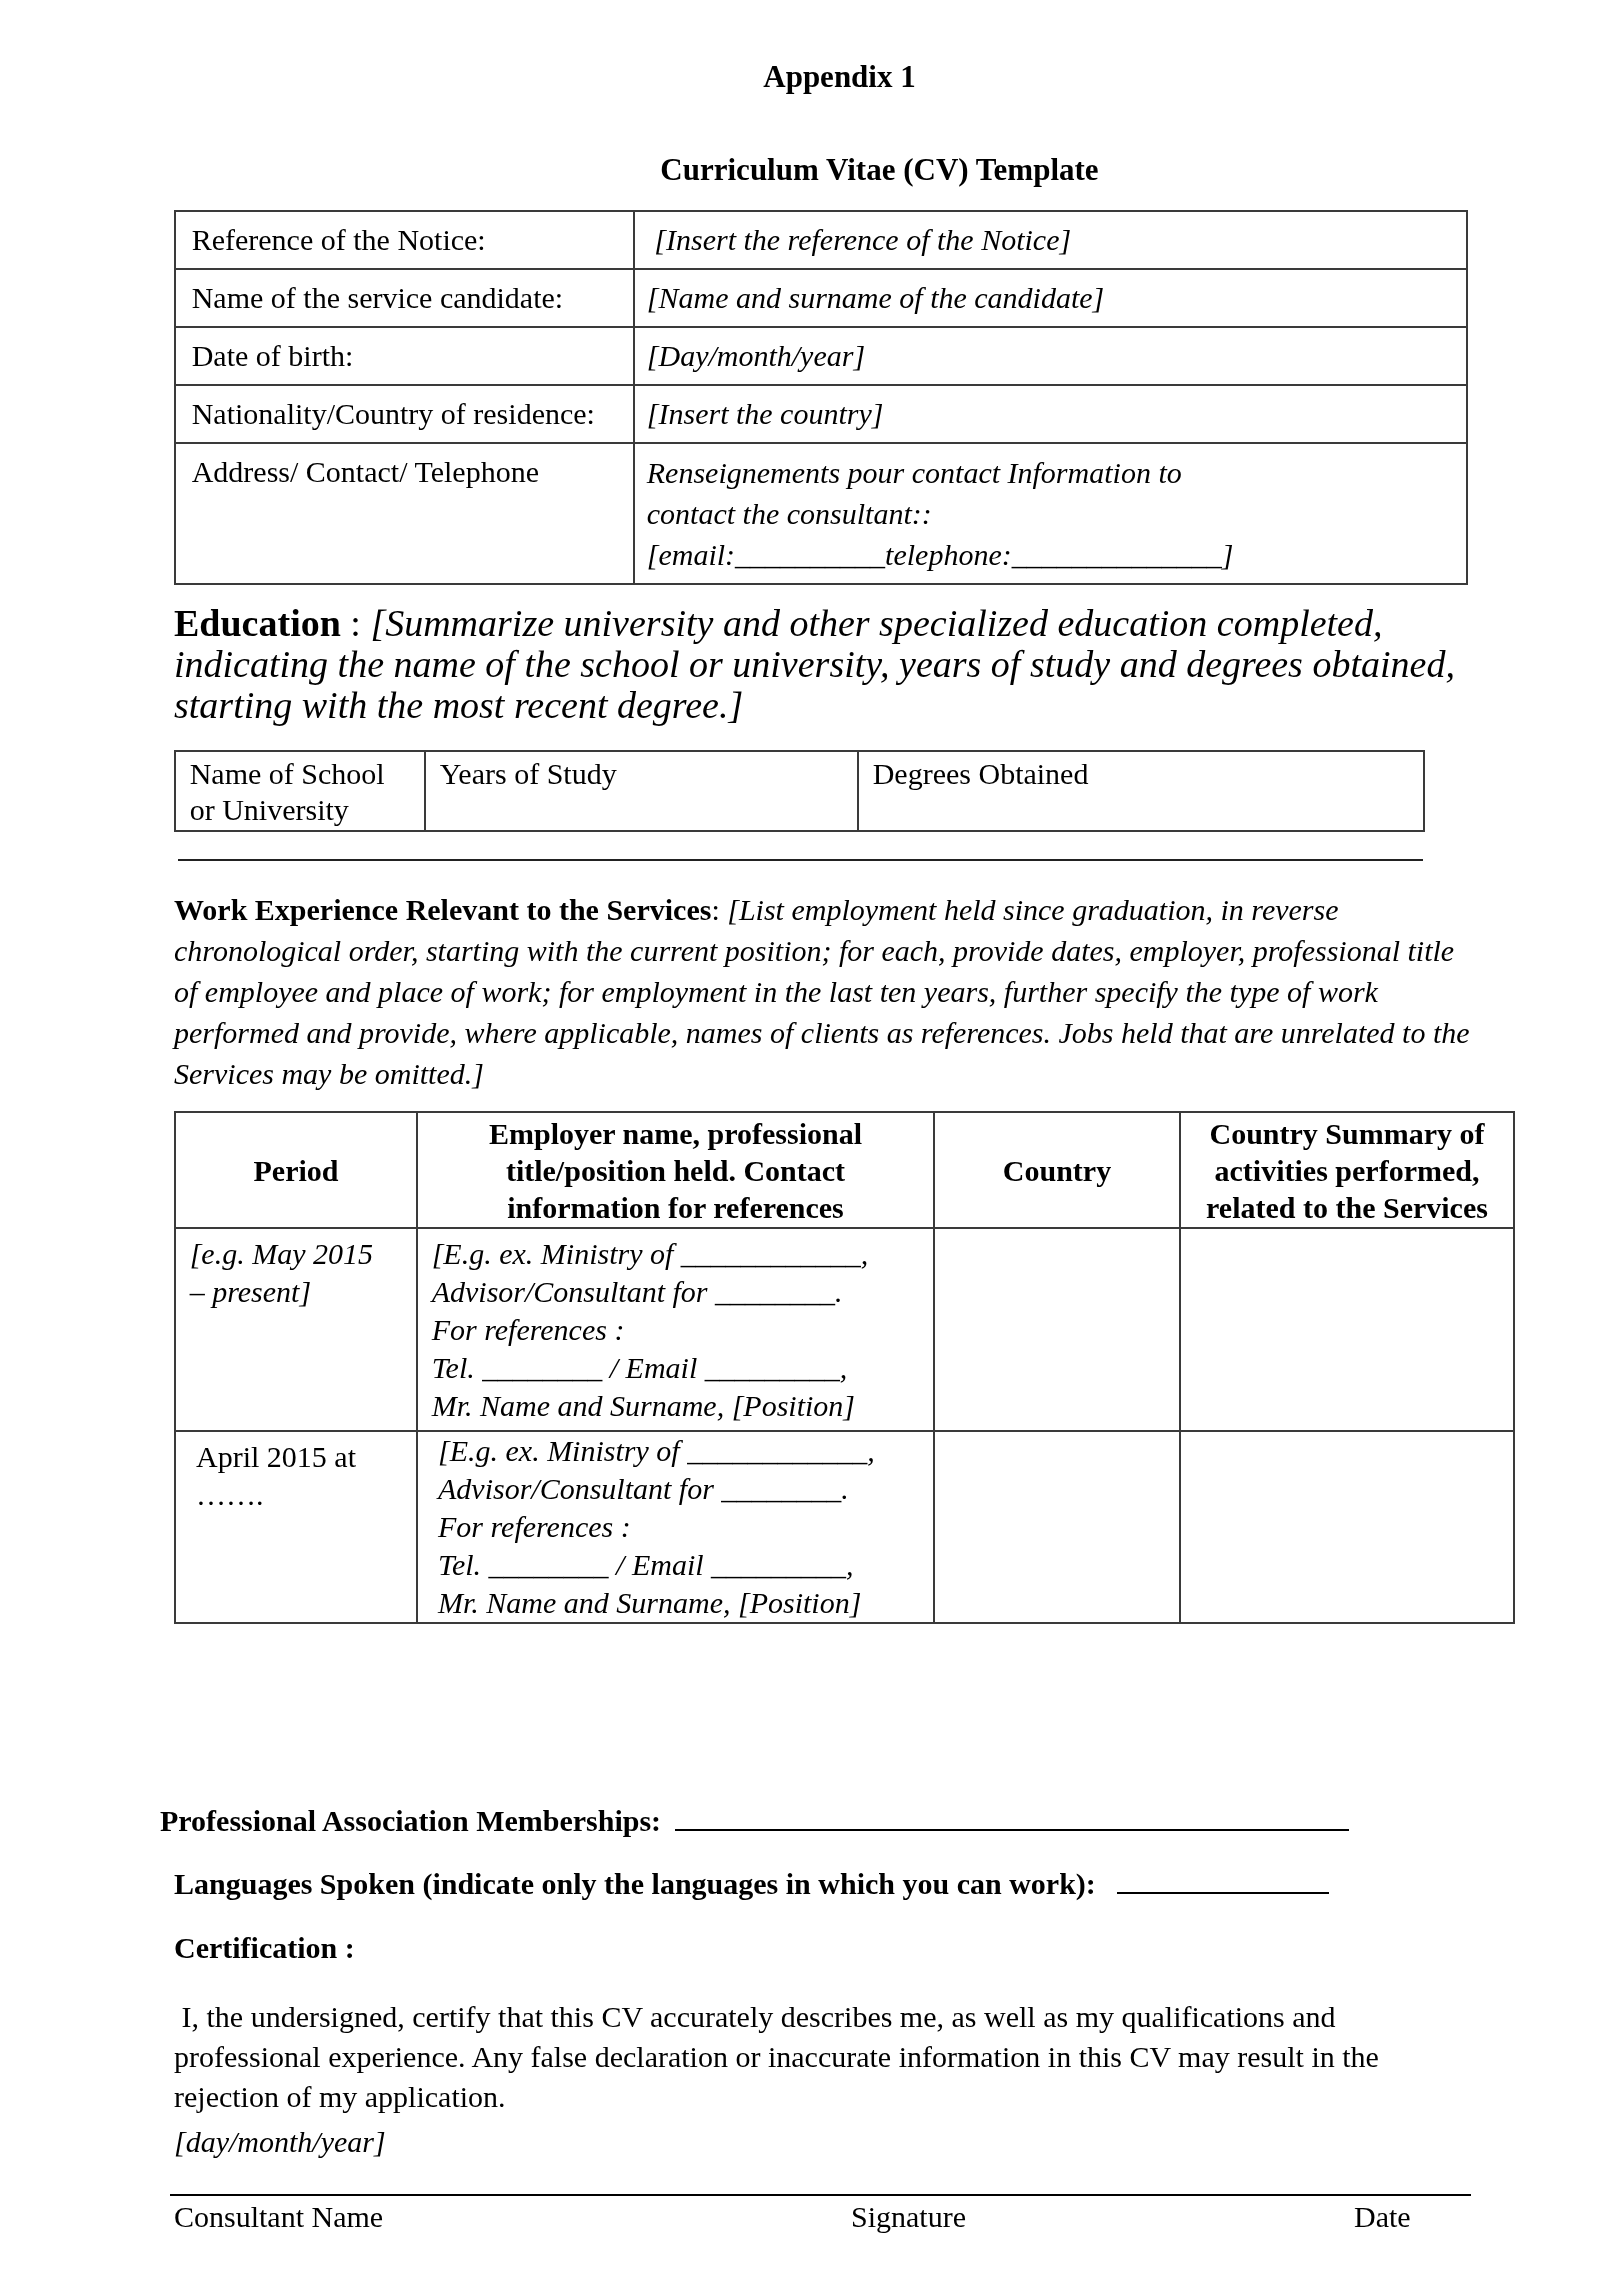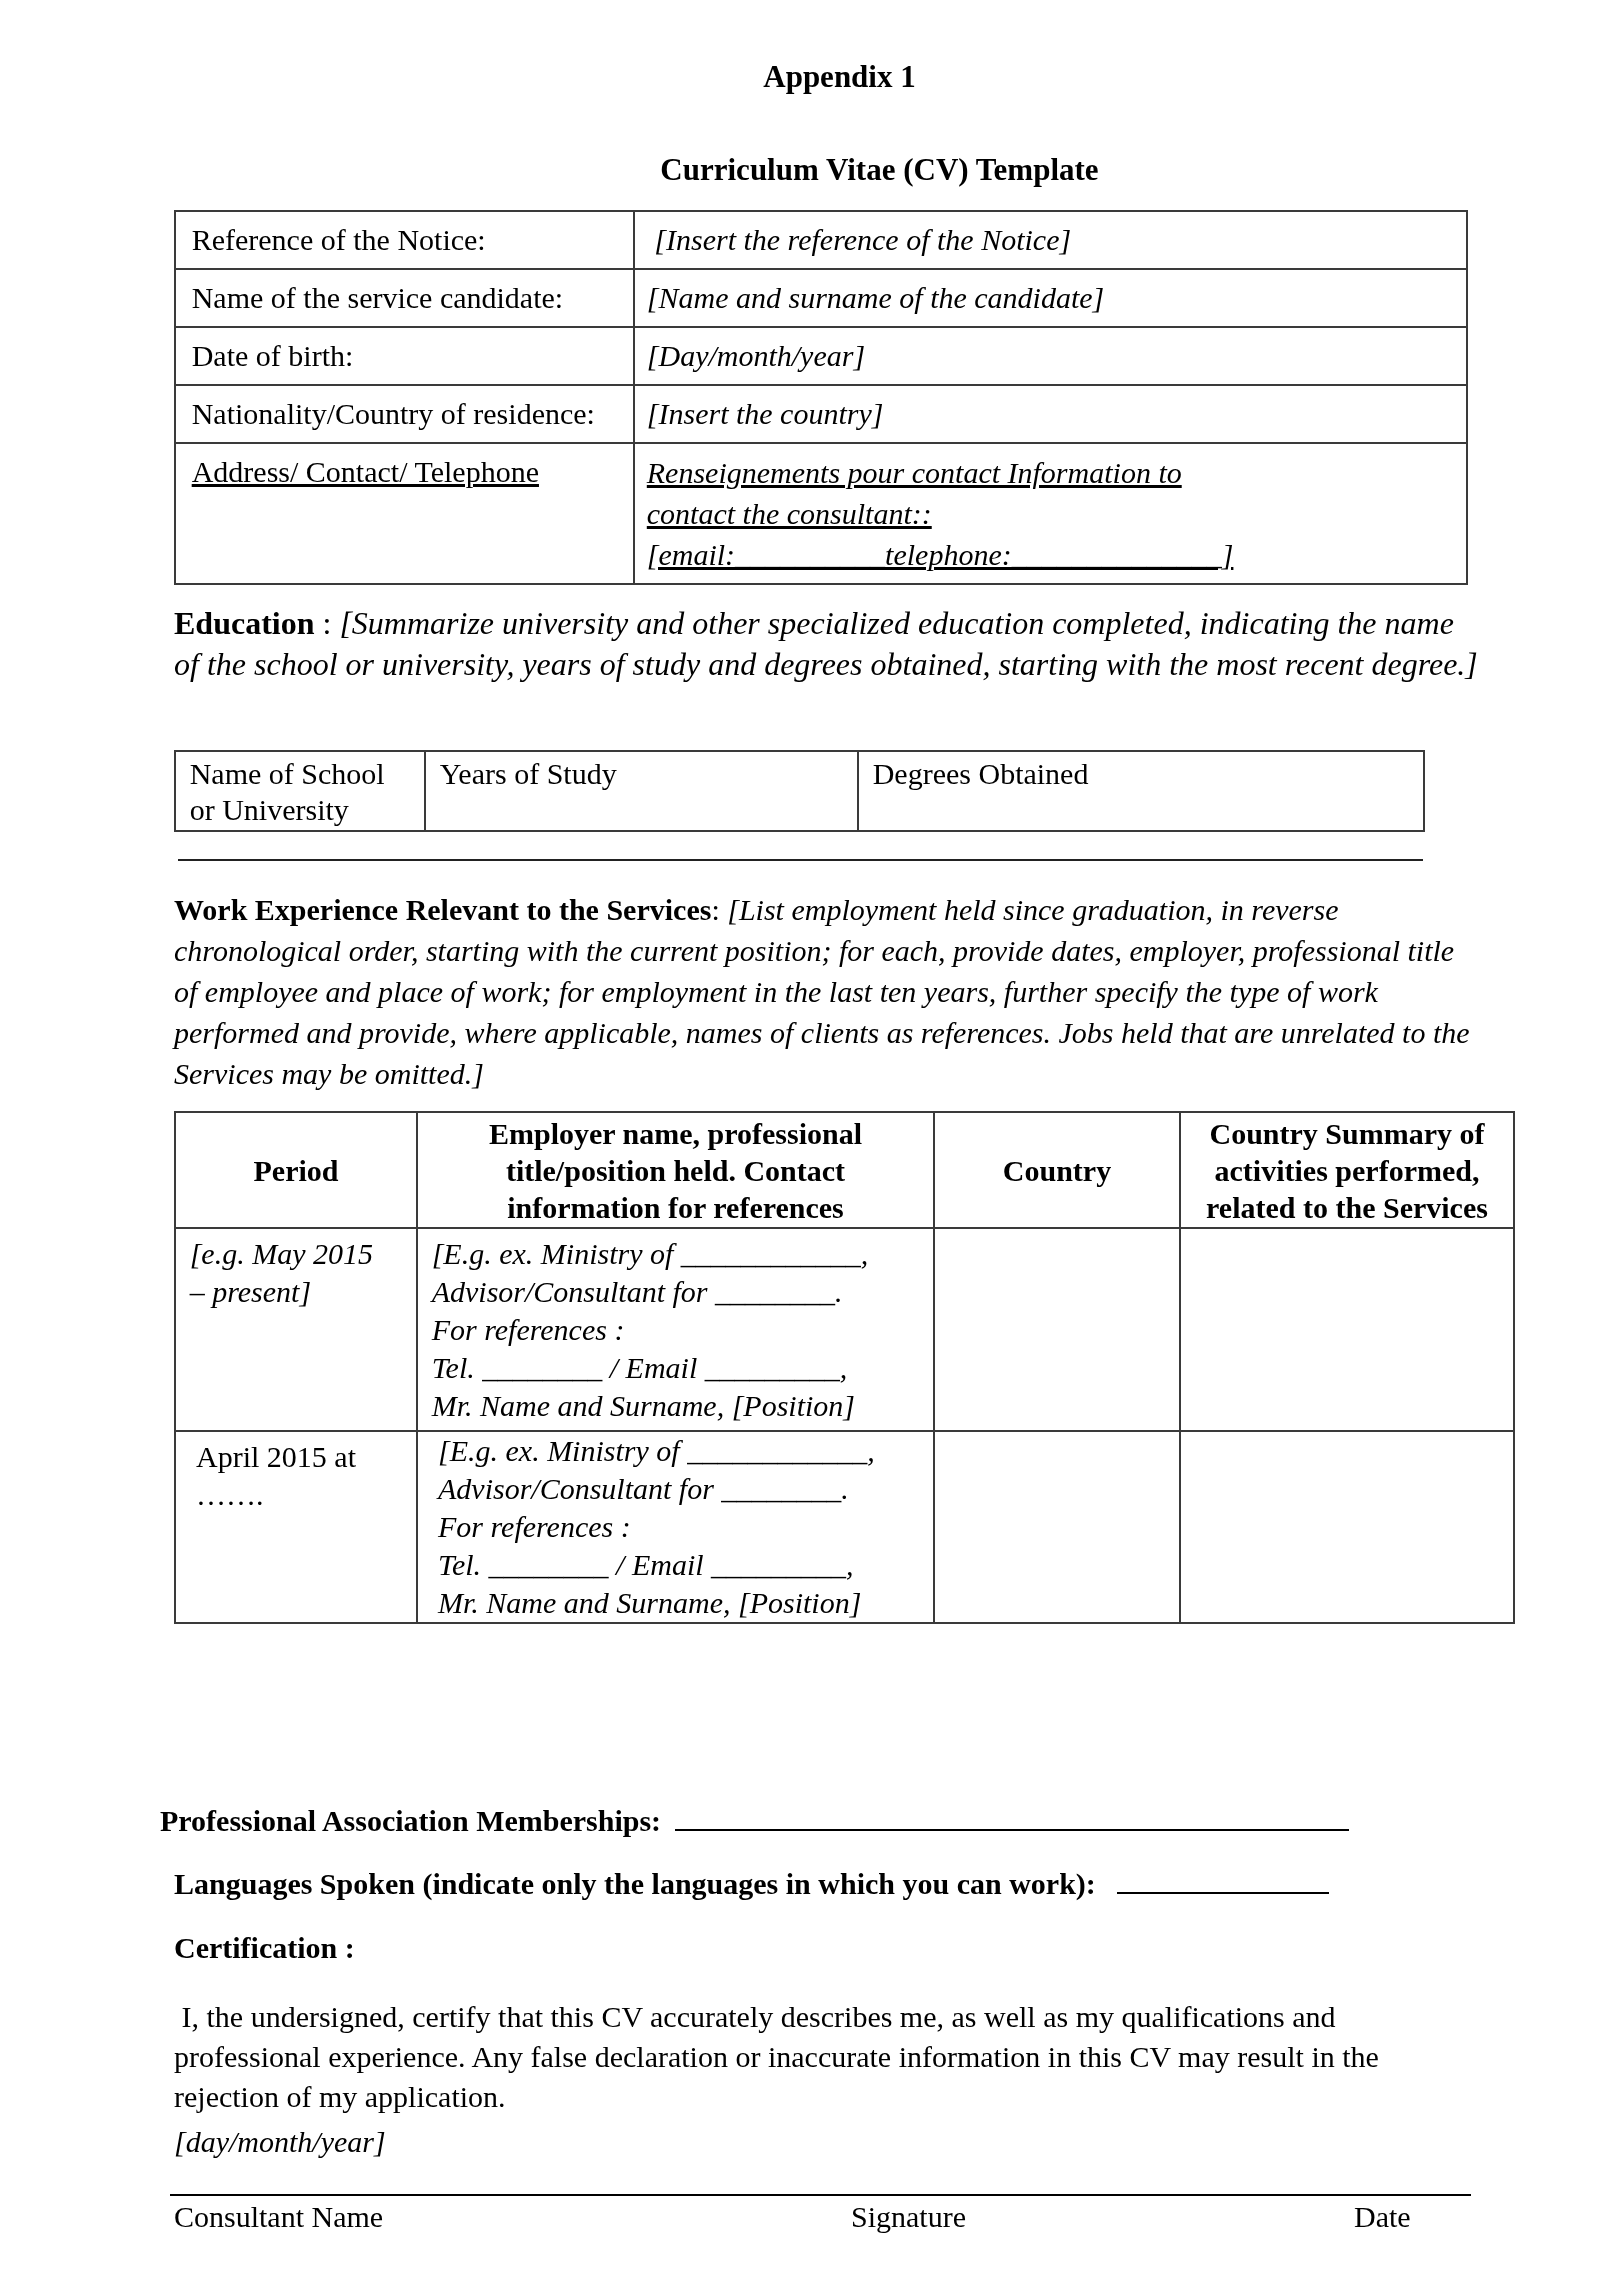--- a/index.html
+++ b/index.html
@@ -17,25 +17,25 @@
   #cv-title { left: 0; width: 1621px; top: 150px; font-size: 31px; font-weight: bold; text-align: center; line-height: 39px; margin-left: 69px; }
 
   table { border-collapse: collapse; position: absolute; table-layout: fixed; }
   td, th { border: 2px solid #3a3a3a; vertical-align: top; padding: 8px; }
 
   
   #info-table { left: 174px; top: 210px; width: 1292px; }
   #info-table td { height: 40px; line-height: 40px; font-size: 30px; }
   #info-table td.lab { padding-left: 15.7px; }
   #info-table td.val { padding-left: 11.8px; font-style: italic; }
-  #info-table tr.last td { height: 120px; text-decoration: underline; }
+  #info-table tr.last td { height: 120px; }
   #info-table tr.last td.val { line-height: 41px; padding-right: 9.8px; border-radius: 7px; }
 
   
-  #edu-para { left: 174px; top: 603px; width: 1304px; line-height: 41px; font-size: 32px; }
+  #edu-para { left: 174px; top: 603px; width: 1304px; line-height: 41px; font-size: 38px; }
 
   
   #edu-table { left: 174px; top: 750px; width: 1249px; }
   #edu-table td { height: 74px; line-height: 36px; padding: 3.9px 9.8px 0 13.7px; font-size: 30px; }
 
   #edu-underline { left: 178px; top: 859px; width: 1245px; border-top: 2.9px solid #222; height: 0; }
 
   
   #work-para { left: 174px; top: 889px; width: 1304px; line-height: 41px; font-size: 30px; }
 

